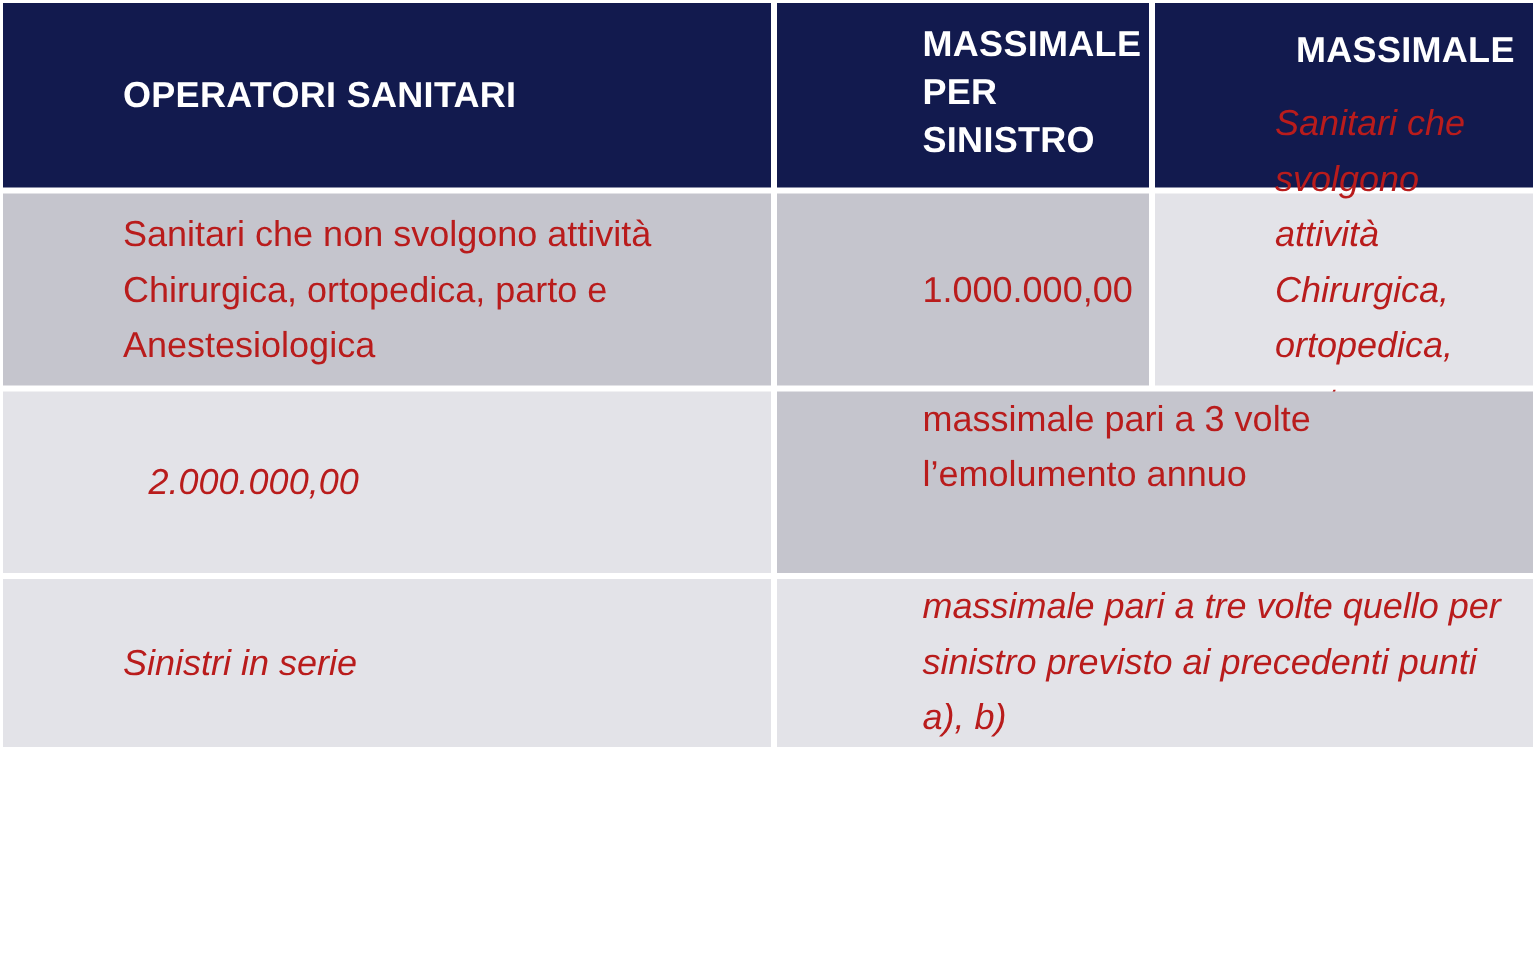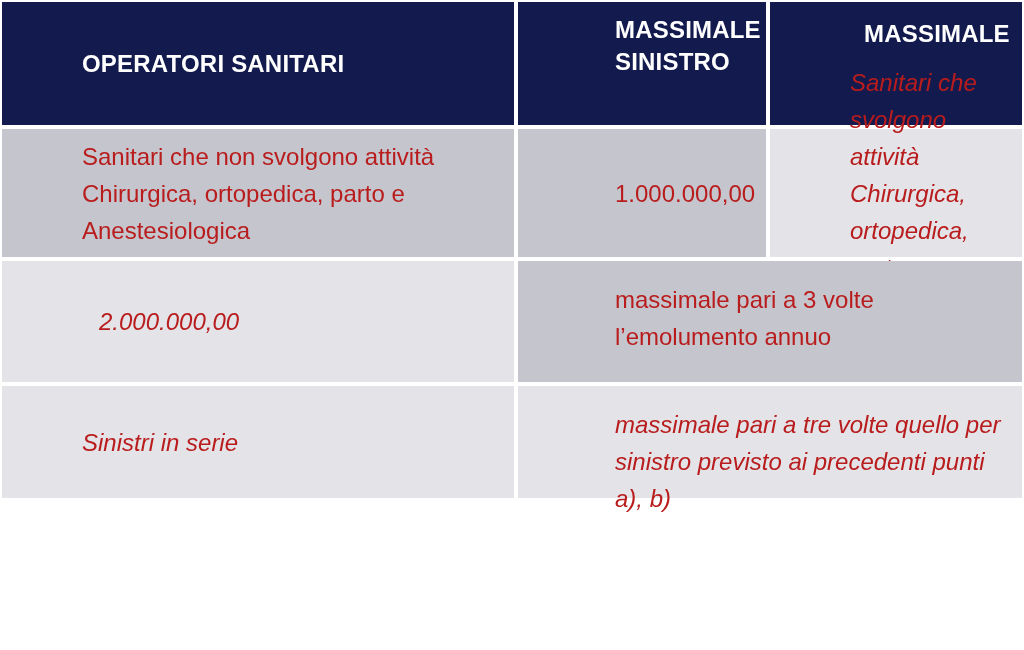--- a/index.html
+++ b/index.html
@@ -52,34 +52,35 @@
 
   
   .c1 { padding-left: 80px; padding-right: 10px; }
   .c2 { padding-left: 97px;  padding-right: 6px; }
   .c3 { padding-left: 94px;  padding-right: 6px; }
 
   .num-up { transform: translateY(-12px); }
 
   .top-align {
     justify-content: flex-start;
-    padding-top: 20px;
+    padding-top: 0;
   }
 
   .span23 { grid-column: 2 / 4; }
 </style>
 </head>
 <body>
 
 <div class="tbl">
 
   <div class="cell navy c1">OPERATORI SANITARI</div>
 
   <div class="cell navy hdr c2">
     <div>MASSIMALE</div>
+    <div>PER</div>
     <div>SINISTRO</div>
   </div>
 
   <div class="cell navy hdr hdr3 c3">
     <div>MASSIMALE</div>
   </div>
 
   <div class="cell dark c1 body-text">Sanitari che non svolgono attività
 Chirurgica, ortopedica, parto e
 Anestesiologica</div>

